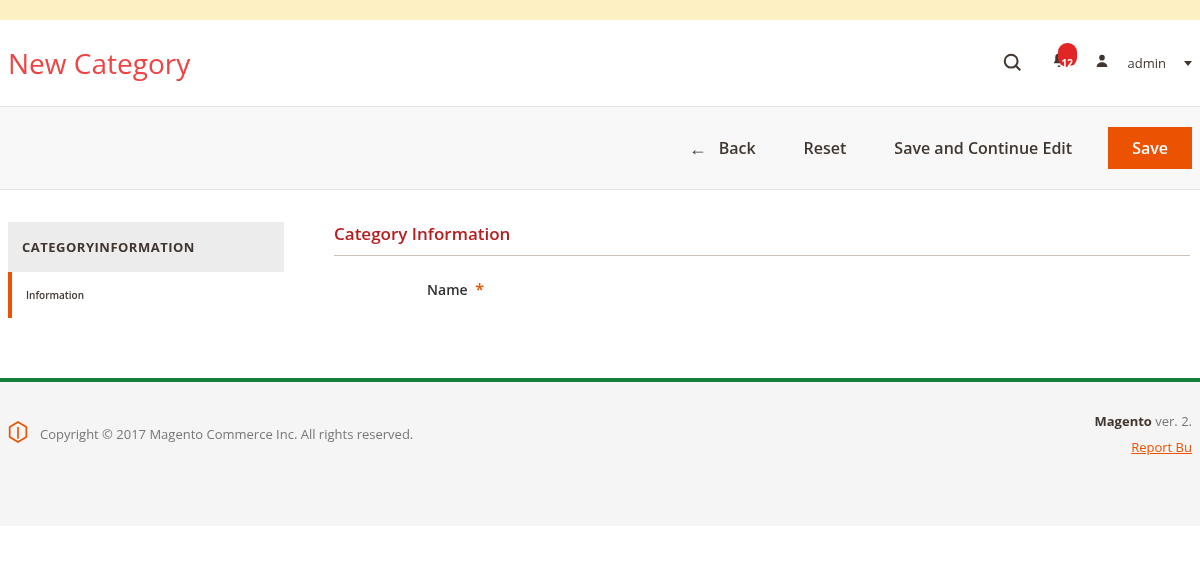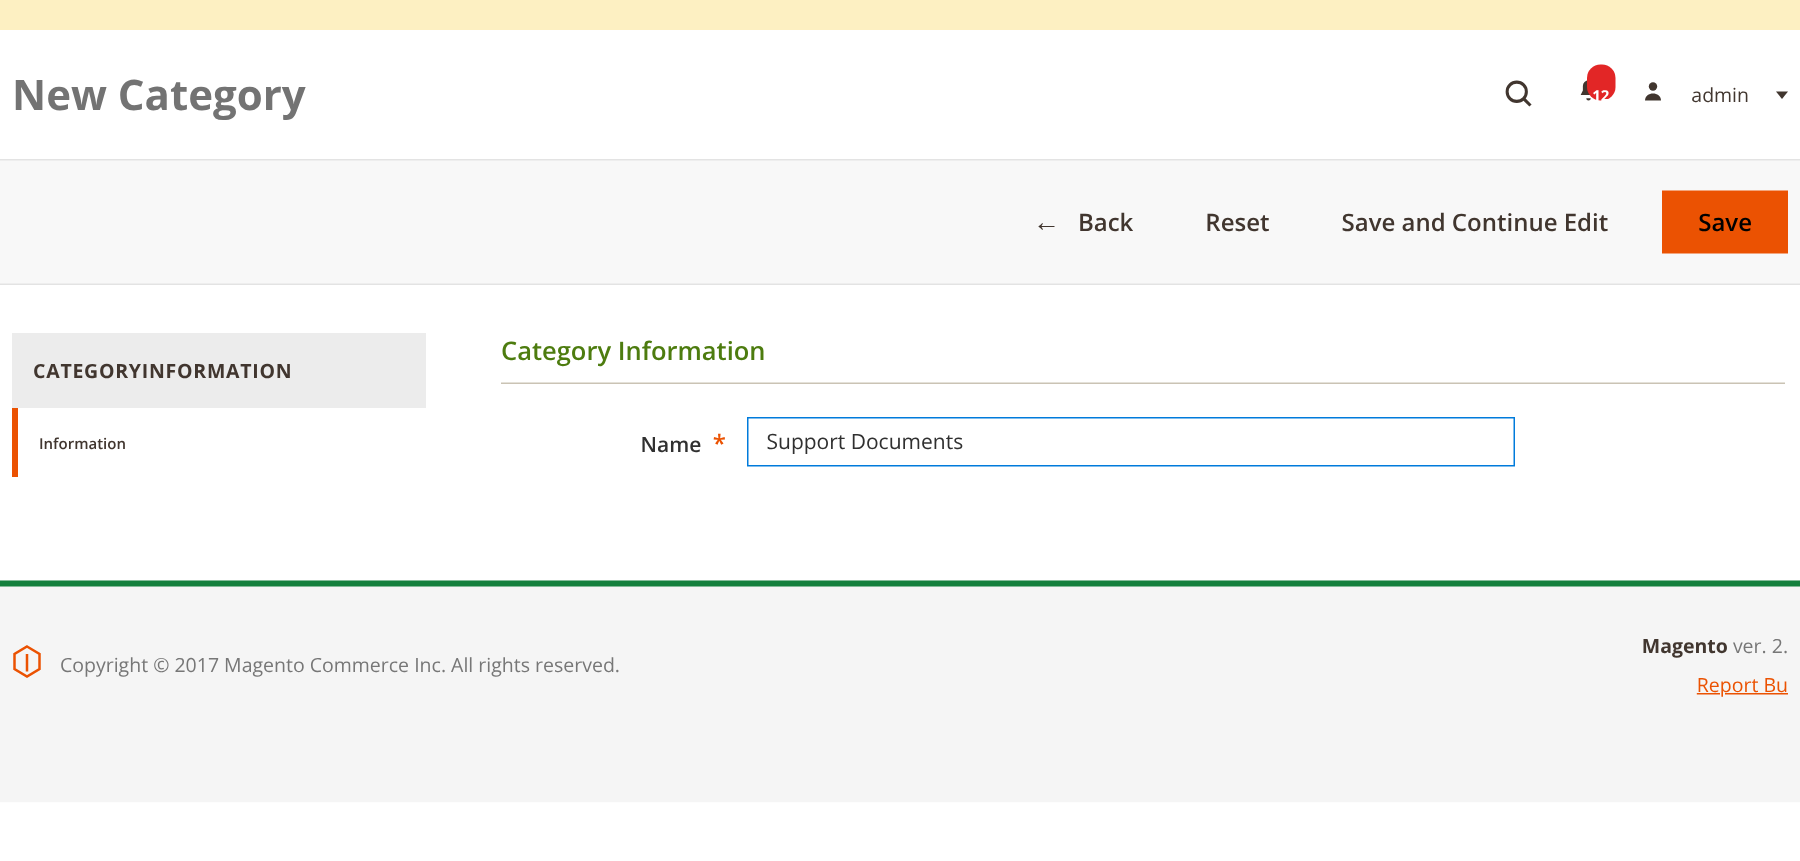--- a/index.html
+++ b/index.html
@@ -16,22 +16,22 @@
       background: #fdf0c2;
     }
     .header {
       display: flex;
       justify-content: space-between;
       align-items: center;
       padding: 24px 8px 24px 8px;
     }
     .page-title {
       font-size: 28px;
-      font-weight: 700;
-      color: #737373;
+      font-weight: 400;
+      color: #ef4444;
       text-align: center;
     }
     .header-right {
       display: flex;
       align-items: center;
       gap: 26px;
     }
     .icon-btn {
       cursor: pointer;
       color: #41362f;
@@ -92,21 +92,21 @@
       font-family: inherit;
     }
     .back-link {
       display: flex;
       align-items: center;
       gap: 12px;
     }
     .back-link .arrow { font-size: 18px; line-height: 1; }
     .save-btn {
       background: #eb5202;
-      color: #000000;
+      color: #ffffff;
       border: none;
       font-size: 16px;
       font-weight: 600;
       padding: 10px 24px;
       cursor: pointer;
       margin-left: 12px;
       font-family: inherit;
     }
     .content-wrap {
       display: flex;
@@ -138,21 +138,21 @@
       border-left-color: #eb5202;
       background: #fff;
     }
     .side-item:not(.active) {
       background: #f1f1f1;
     }
     .main { flex: 1; padding-right: 10px; }
     .section-title {
       font-size: 17px;
       font-weight: 600;
-      color: #4d7c0f;
+      color: #b91c1c;
       padding-bottom: 10px;
       border-bottom: 1px solid #cac3b4;
       margin-bottom: 22px;
     }
     .form-row {
       display: flex;
       align-items: center;
       margin-bottom: 16px;
     }
     .form-label {
@@ -261,21 +261,20 @@
     </div>
   </div>
 
   <div class="main">
     <div class="section-title">Category Information</div>
     <div class="form-row">
       <label class="form-label">
         <span>Name</span>
         <span class="req">*</span>
       </label>
-      <input type="text" class="text-input" value="Support Documents" style="">
     </div>
   </div>
 </div>
 
 <div class="footer">
   <div class="footer-left">
     <span class="mage-logo">
       <svg viewBox="0 0 24 28" fill="none" stroke="#eb5202" stroke-width="2">
         <path d="M12 2 L22 8 V20 L12 26 L2 20 V8 Z"></path>
         <path d="M12 8 V22"></path>

